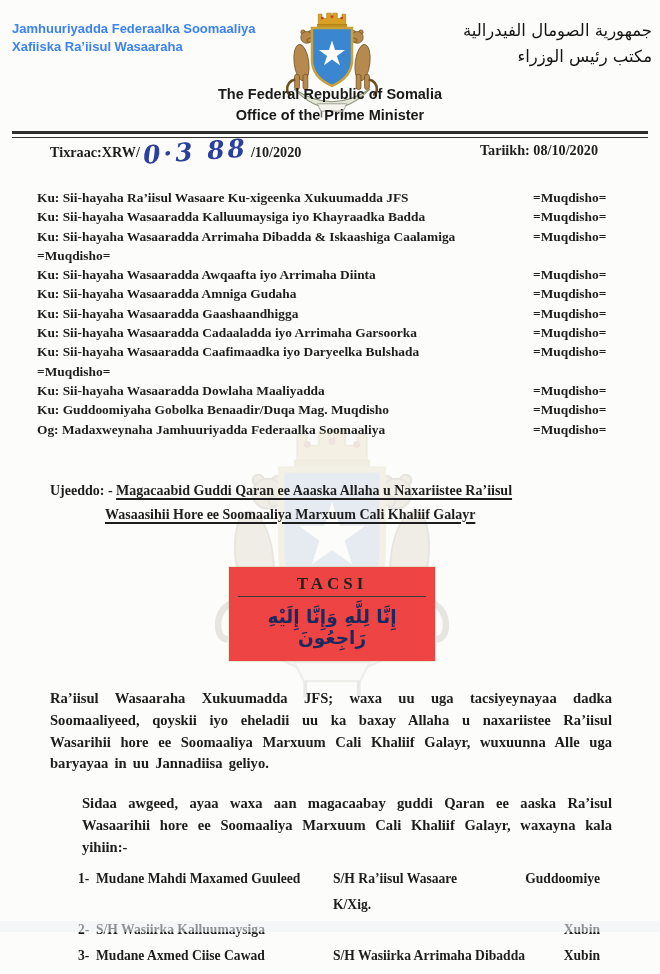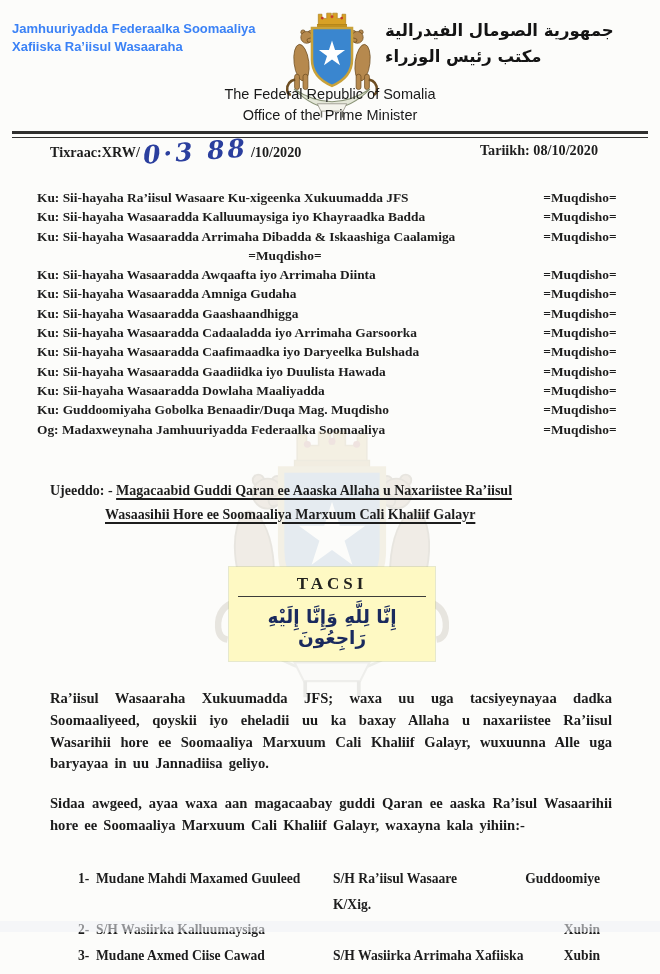--- a/index.html
+++ b/index.html
@@ -4,46 +4,46 @@
 <style>
   html,body{margin:0;padding:0;background:#e9e9e9;}
   .page{
     position:relative;width:660px;height:974px;margin:0 auto;
     background:#fcfcfa;overflow:hidden;
     font-family:"Liberation Serif",serif;color:#1d1d1d;
   }
   
   .header{position:absolute;top:10px;left:12px;right:8px;display:grid;grid-template-columns:1fr 106px 1fr;}
   .hdr-left{padding-top:10px;text-align:left;font-family:"Liberation Sans",sans-serif;font-weight:bold;font-size:13px;line-height:1.4;color:#3b82f6;}
-  .hdr-right{padding-top:8px;text-align:left;direction:rtl;font-family:"DejaVu Sans",sans-serif;font-weight:bold;font-size:16.5px;line-height:1.55;color:#141414;}
+  .hdr-right{padding-top:8px;text-align:right;direction:rtl;font-family:"DejaVu Sans",sans-serif;font-weight:normal;font-size:16.5px;line-height:1.55;color:#141414;}
   .emblem{width:106px;height:118px;}
-  .center-lines{position:absolute;top:84px;left:0;right:0;text-align:center;font-family:"Liberation Sans",sans-serif;font-weight:400;font-size:14.5px;line-height:1.42;color:#1a1a1a;}
+  .center-lines{position:absolute;top:84px;left:0;right:0;text-align:center;font-family:"Liberation Sans",sans-serif;font-weight:700;font-size:14.5px;line-height:1.42;color:#1a1a1a;}
   
   .double-rule{position:absolute;top:131px;left:12px;right:12px;height:2.5px;border-top:3px solid #30302e;border-bottom:1.5px solid #30302e;}
   .ref-row{position:absolute;top:142px;left:50px;right:62px;display:flex;justify-content:space-between;align-items:flex-start;font-weight:bold;font-size:14.2px;}
   .handwriting{display:inline-block;font-family:"DejaVu Serif",serif;font-style:italic;font-size:25px;line-height:14px;color:#2b3f9e;letter-spacing:3px;transform:rotate(-4deg);position:relative;top:3px;margin:0 3px;}
   
   .recipients{position:absolute;top:188px;left:37px;right:33px;}
   .recipient-row{display:grid;grid-template-columns:1fr 94px;font-weight:bold;font-size:13.4px;line-height:19.3px;}
-  .recipient-row .city{text-align:center;}
+  .recipient-row .city{text-align:left;}
   
   .watermark{position:absolute;top:424px;left:196px;width:272px;height:300px;opacity:.13;filter:grayscale(35%);pointer-events:none;}
   
   .subject{position:absolute;top:479px;left:50px;right:36px;font-weight:bold;font-size:14px;line-height:23.5px;}
   .subject .u{text-decoration:underline;text-underline-offset:3px;text-decoration-thickness:1.5px;}
   .subject .line2{padding-left:55px;}
   
   .tacsi-box{position:absolute;top:567px;left:229px;width:194px;padding:7px 6px 13px;background:#e6eb9e;text-align:center;box-shadow:0 0 0 1px rgba(190,196,120,.35);}
   .tacsi-title{font-weight:bold;font-size:17px;letter-spacing:4px;color:#23231f;}
   .tacsi-rule{border-bottom:1.6px solid #3c3c38;margin:2px 3px 9px;}
   .tacsi-arabic{direction:rtl;font-family:"DejaVu Sans",sans-serif;font-weight:bold;font-size:18.5px;color:#1a2a5e;}
   
   .para{position:absolute;left:50px;right:48px;text-align:justify;font-weight:bold;font-size:14.6px;line-height:21.8px;word-spacing:2.5px;color:#1c1c1c;}
   .para1{top:688px;}
-  .para2{top:793px;}
+  .para2{top:793px;margin-left:32px;}
   
   .committee{position:absolute;top:866px;left:78px;right:60px;}
   .committee-row{display:grid;grid-template-columns:18px 237px 1fr auto;font-weight:bold;font-size:13.6px;line-height:25.5px;}
   .committee-row .position{text-align:right;margin-left:36px;}
   
   .scan-band{position:absolute;top:921px;left:0;right:0;height:11px;background:#eef0f5;opacity:.55;}
 </style>
 </head>
 <body>
 
@@ -146,21 +146,20 @@
     <span class="to">Ku: Sii-hayaha Wasaaradda Cadaaladda iyo Arrimaha Garsoorka</span>
     <span class="city">=Muqdisho=</span>
   </div>
 
   <div class="recipient-row">
     <span class="to">Ku: Sii-hayaha Wasaaradda Caafimaadka iyo Daryeelka Bulshada</span>
     <span class="city">=Muqdisho=</span>
   </div>
 
   <div class="recipient-row">
-    <span class="to">Ku: Sii-hayaha Wasaaradda Gaadiidka iyo Duulista Hawada</span>
     <span class="city">=Muqdisho=</span>
   </div>
 
   <div class="recipient-row">
     <span class="to">Ku: Sii-hayaha Wasaaradda Dowlaha Maaliyadda</span>
     <span class="city">=Muqdisho=</span>
   </div>
 
   <div class="recipient-row">
     <span class="to">Ku: Guddoomiyaha Gobolka Benaadir/Duqa Mag. Muqdisho</span>
@@ -175,21 +174,21 @@
 
   <svg class="watermark" viewBox="0 0 100 112">
       <use href="#coat"></use>
     </svg>
 
   <div class="subject">
     <div><span>Ujeeddo: -</span> <span class="u">Magacaabid Guddi Qaran ee Aaaska Allaha u Naxariistee Ra’iisul</span></div>
     <div class="line2"><span class="u">Wasaasihii Hore ee Soomaaliya Marxuum Cali Khaliif Galayr</span></div>
   </div>
 
-  <div class="tacsi-box" style="background: #fef9c3;">
+  <div class="tacsi-box" style="background: #ef4444;">
     <div class="tacsi-title">TACSI</div>
     <div class="tacsi-rule"></div>
     <div class="tacsi-arabic">إِنَّا لِلَّهِ وَإِنَّا إِلَيْهِ رَاجِعُونَ</div>
   </div>
 
   <div class="para para1">Ra’iisul Wasaaraha Xukuumadda JFS; waxa uu uga tacsiyeynayaa dadka Soomaaliyeed, qoyskii iyo eheladii uu ka baxay Allaha u naxariistee Ra’iisul Wasarihii hore ee Soomaaliya Marxuum Cali Khaliif Galayr, wuxuunna Alle uga baryayaa in uu Jannadiisa geliyo.</div>
   <div class="para para2">Sidaa awgeed, ayaa waxa aan magacaabay guddi Qaran ee aaska Ra’isul Wasaarihii hore ee Soomaaliya Marxuum Cali Khaliif Galayr, waxayna kala yihiin:-</div>
 
   <div class="committee" id="committee">
   <div class="committee-row">
@@ -201,19 +200,19 @@
 
   <div class="committee-row">
     <span class="num">2-</span>
     <span class="role">S/H Wasiirka Kalluumaysiga</span>
     <span class="position">Xubin</span>
   </div>
 
   <div class="committee-row">
     <span class="num">3-</span>
     <span class="name">Mudane Axmed Ciise Cawad</span>
-    <span class="role">S/H Wasiirka Arrimaha Xafiiska</span>
+    <span class="role">S/H Wasiirka Arrimaha Dibadda</span>
     <span class="position">Xubin</span>
   </div>
 </div>
 
   <div class="scan-band"></div>
 </div>
 
 </body></html>

